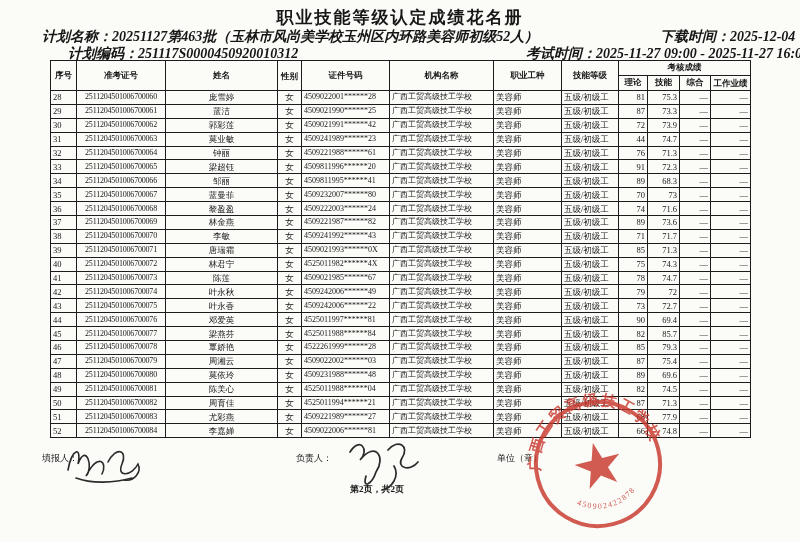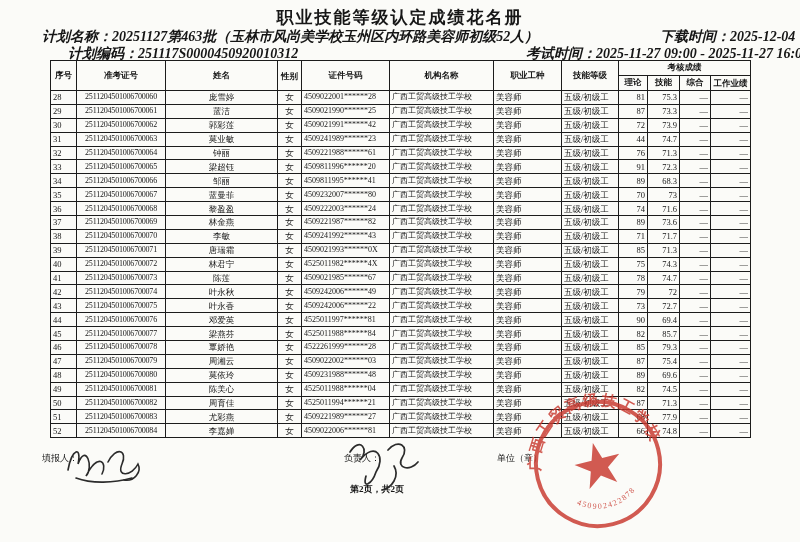--- a/index.html
+++ b/index.html
@@ -32,21 +32,21 @@
   table.roster tbody td{height:12.9px;line-height:12px;}
   td.col-seq{text-align:left;}
   td.col-ticket{font-size:8px;letter-spacing:-0.2px;text-align:center;}
   td.col-name{text-align:center;}
   td.col-gender{text-align:center;}
   td.col-cert{font-size:8px;}
   td.col-org{font-size:8px;}
   td.col-theory,td.col-skill,td.col-comprehensive,td.col-work{text-align:right;}
   .footer-label{position:absolute;font-size:9px;font-weight:normal;white-space:nowrap;}
   .f-preparer{top:452px;left:42px;}
-  .f-manager{top:452px;left:296px;margin-left:48px;}
+  .f-manager{top:452px;left:296px;}
   .f-unit{top:452px;left:497px;}
   .page-info{position:absolute;top:483px;left:350px;font-size:9px;font-weight:bold;}
   .sig{position:absolute;}
   .sig-preparer{top:438px;left:62px;}
   .sig-manager{top:432px;left:338px;}
   .stamp{position:absolute;top:386px;left:520px;color:var(--stamp);
          opacity:.82;transform:rotate(-14deg);}
 </style>
 </head>
 <body style="--stamp: #c8372d;">

